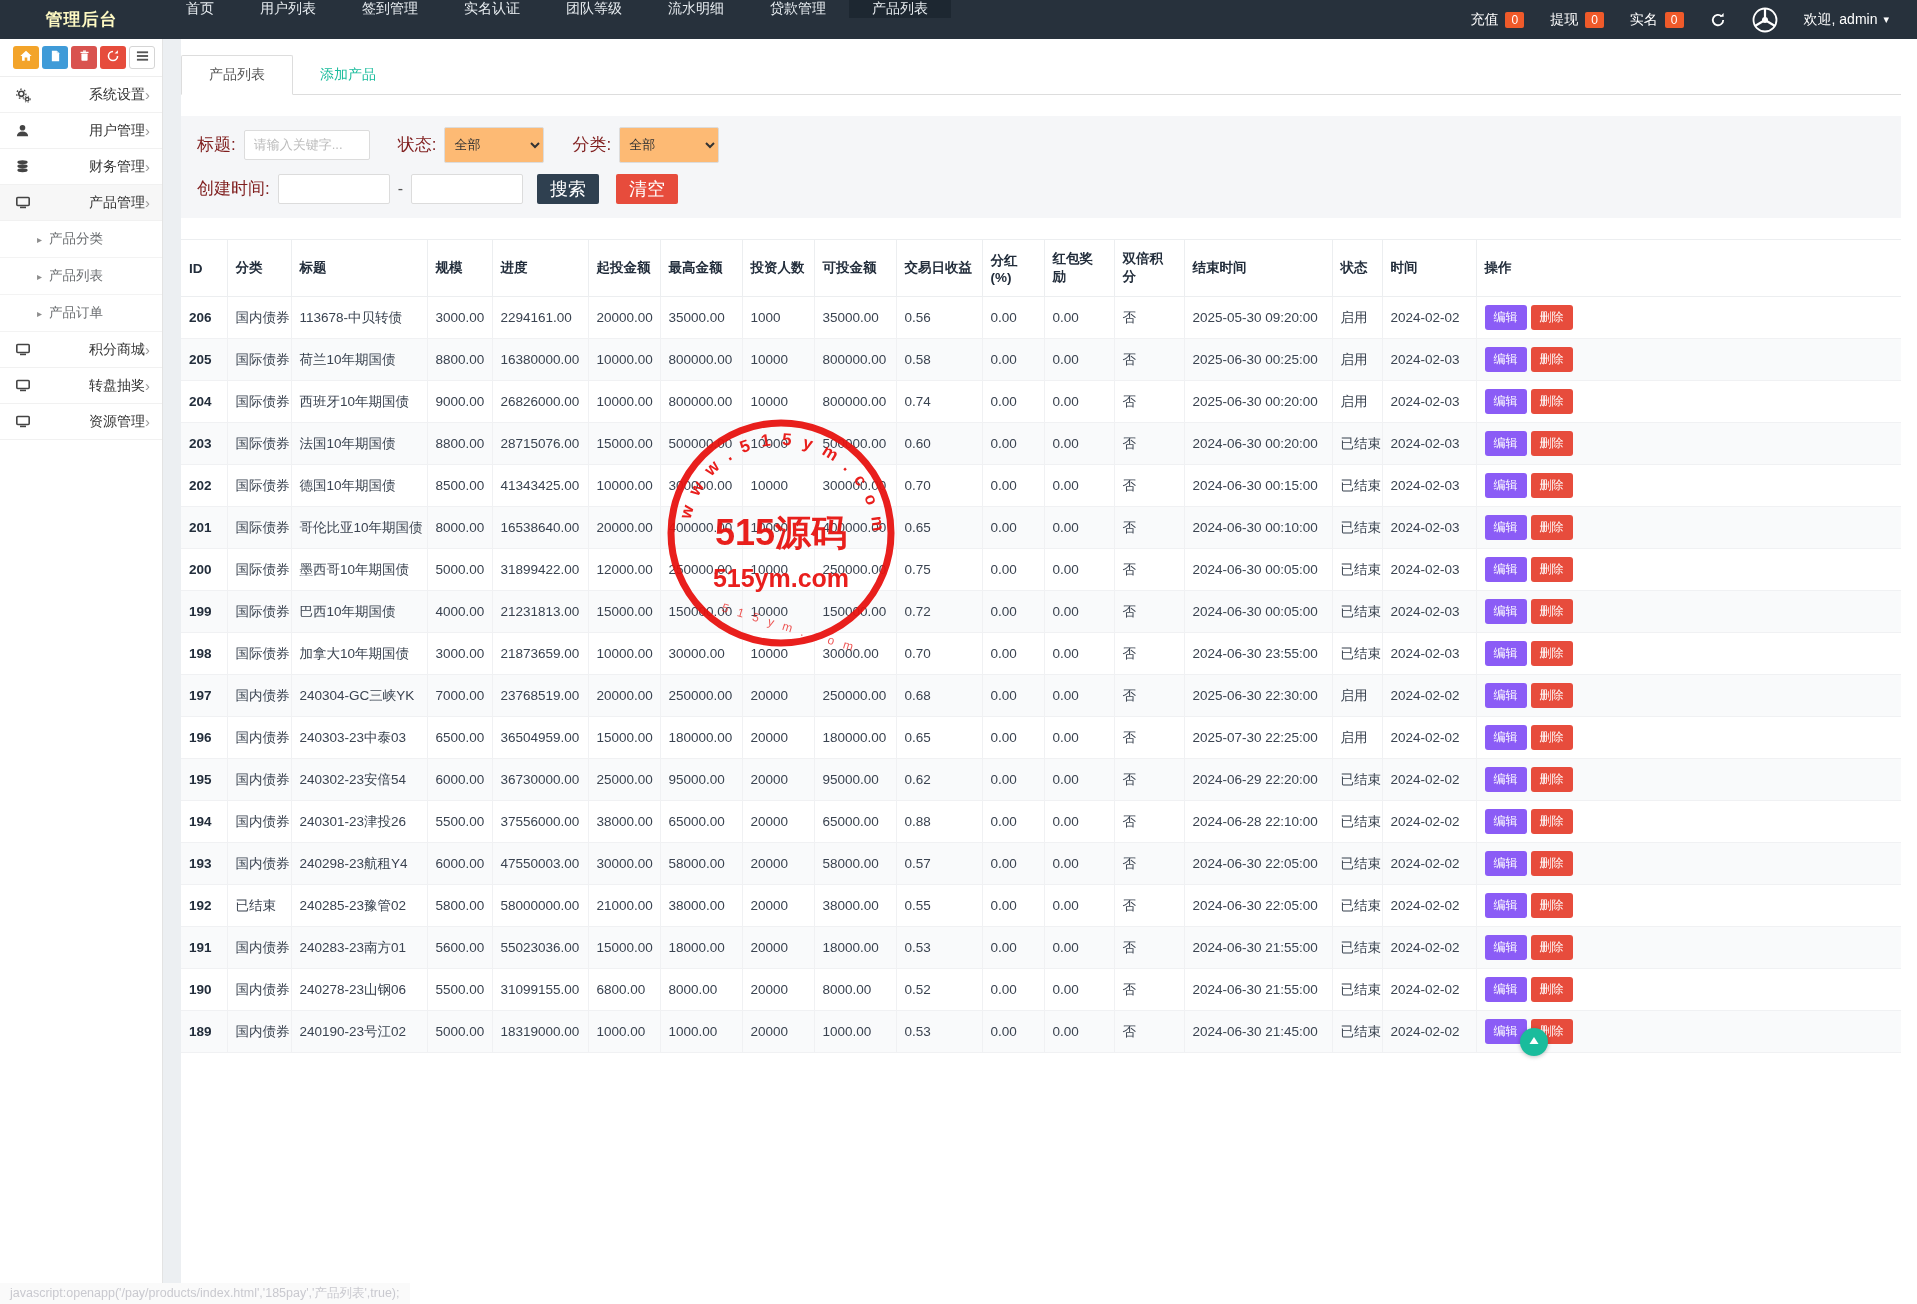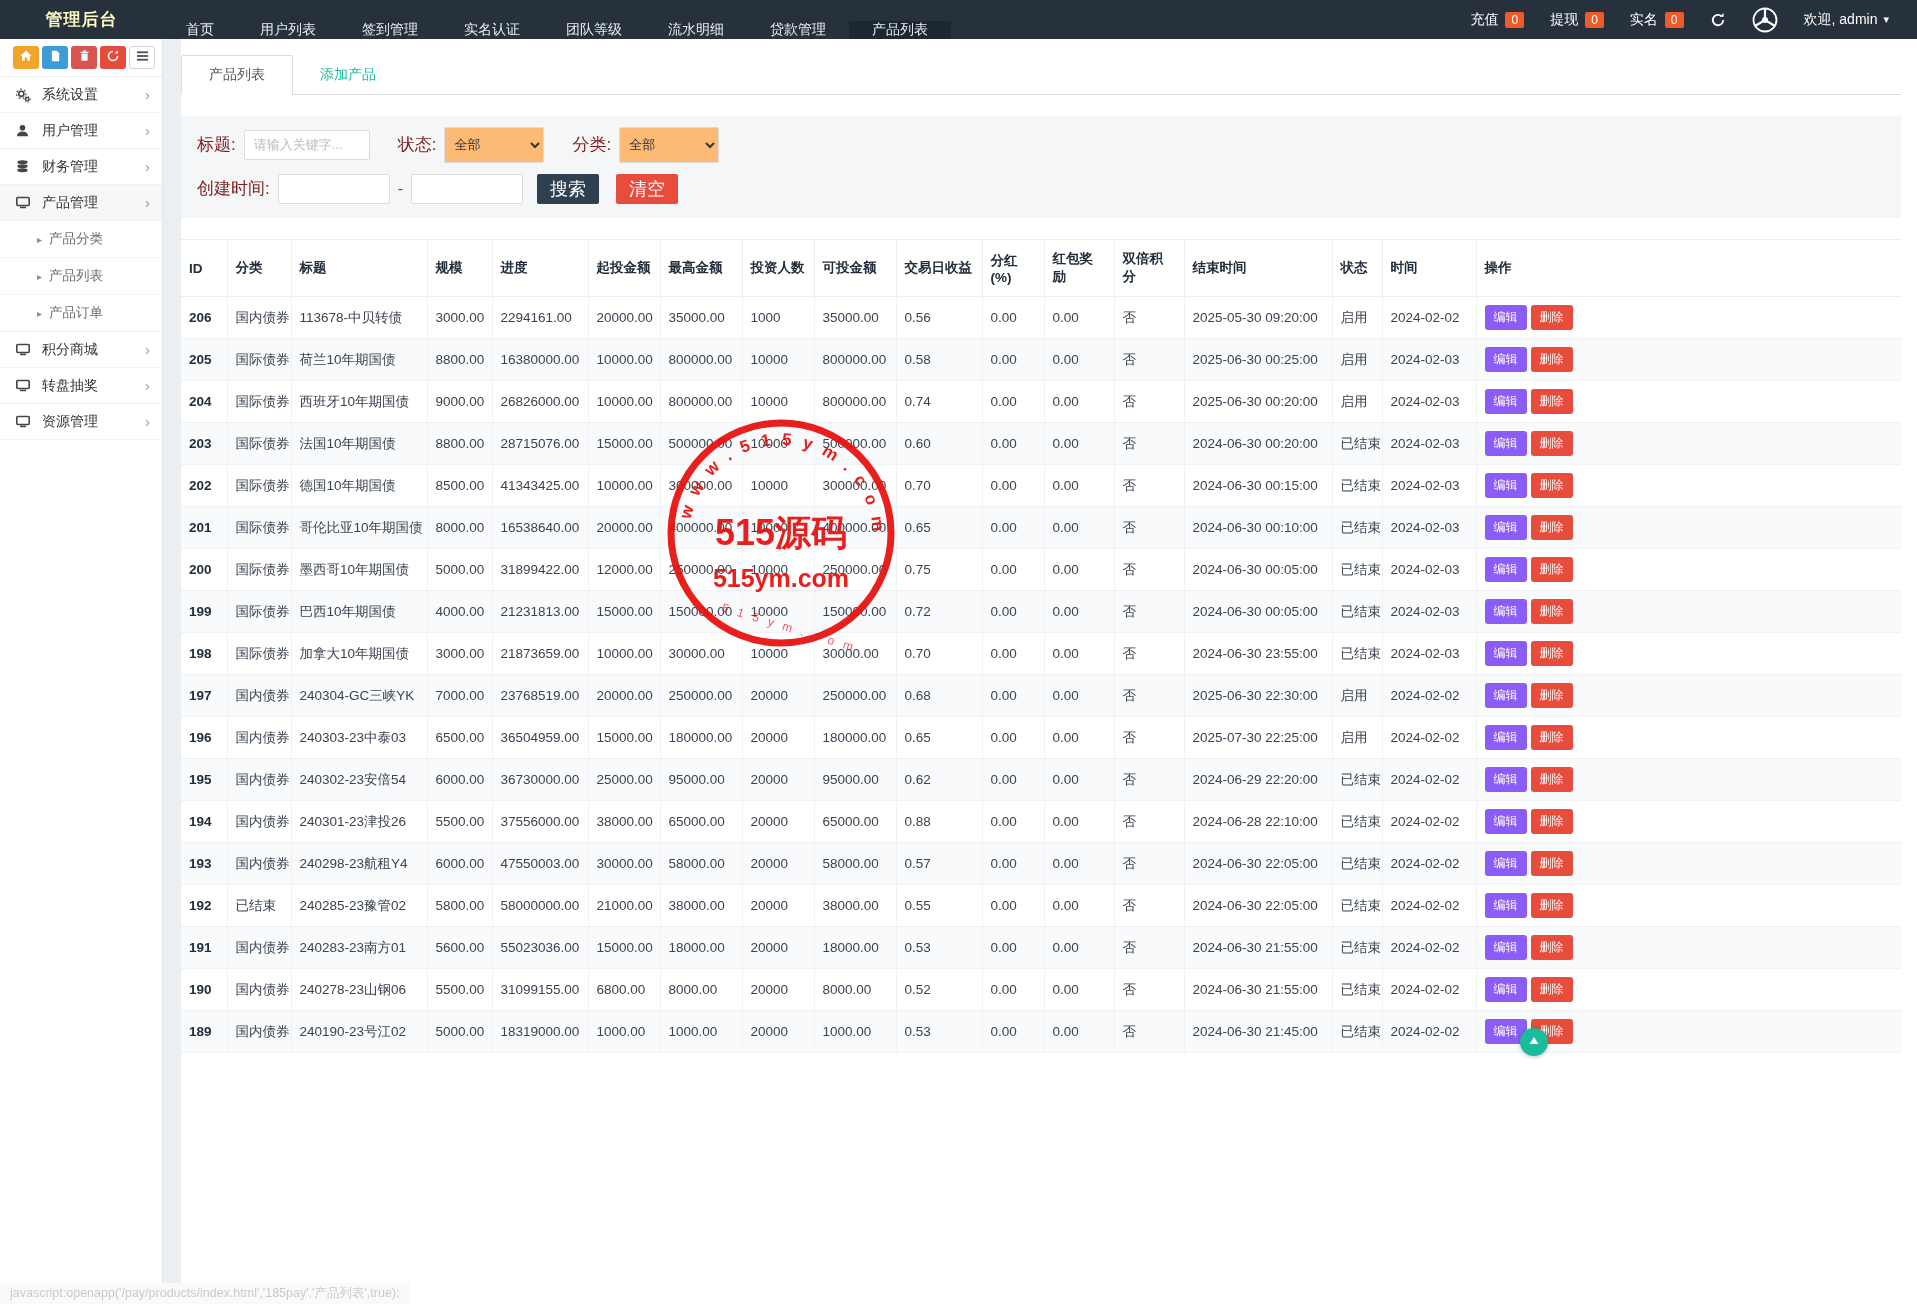--- a/index.html
+++ b/index.html
@@ -2,21 +2,21 @@
 <html><head>
 <meta charset="utf-8">
 <style>
   * { margin:0; padding:0; box-sizing:border-box; }
   html,body { width:1917px; height:1304px; }
   body { font-family:"Liberation Sans","DejaVu Sans",sans-serif; background:#fff; overflow:hidden; position:relative; color:#333; }
 
   
   .navbar { position:absolute; top:0; left:0; width:1917px; height:39px; background:#27313c; display:flex; align-items:stretch; z-index:30; }
   .brand { width:163px; display:flex; align-items:center; justify-content:center; color:#fef9c3; font-size:17px; font-weight:bold; letter-spacing:1px; }
-  .nav-menu { display:flex; align-items:flex-end; }
+  .nav-menu { display:flex; align-items:flex-start; }
   .nav-item { display:flex; align-items:center; padding:0 23px; color:#e8edf1; font-size:14px; cursor:pointer; text-decoration:none; }
   .nav-item.active { background:#1d2731; }
   .nav-right { margin-left:auto; display:flex; align-items:center; gap:26px; padding-right:28px; }
   .nav-badge { display:flex; align-items:center; color:#fff; font-size:14px; cursor:pointer; }
   .nb-count { background:#ef5a2a; color:#fff; font-size:12px; border-radius:2px; padding:1px 6px; margin-left:7px; }
   .nav-refresh { cursor:pointer; display:flex; align-items:center; }
   .nav-avatar { width:26px; height:26px; border-radius:50%; cursor:pointer; display:flex; }
   .welcome { color:#fff; font-size:14px; display:flex; align-items:center; gap:6px; cursor:pointer; }
   .caret { font-size:11px; color:#fff; }
 
@@ -26,21 +26,21 @@
   .tool-btn { width:26px; height:23px; border:none; border-radius:3px; display:flex; align-items:center; justify-content:center; cursor:pointer; }
   .tb-home { background:#f3a42a; }
   .tb-file { background:#3f9bd8; }
   .tb-trash { background:#d9534f; }
   .tb-recycle { background:#e64c3c; }
   .tb-list { background:#fff; border:1px solid #d5d5d5; }
   .menu { list-style:none; }
   .mi { display:flex; align-items:center; height:36px; padding:0 12px 0 15px; font-size:14px; color:#333; border-bottom:1px solid #f1f1f1; cursor:pointer; }
   .mi.active { background:#f7f7f7; }
   .mi-icon { width:17px; display:flex; margin-right:10px; }
-  .mi-label { flex:1; }
+  .mi-label { flex:1;text-align:right; }
   .mi-chev { color:#9a9a9a; font-size:15px; }
   .submenu { list-style:none; }
   .smi { display:flex; align-items:center; height:37px; padding-left:37px; font-size:13.5px; color:#6a6d70; border-bottom:1px solid #f3f3f3; cursor:pointer; }
   .smi-arrow { font-size:10px; color:#8d8d8d; margin-right:7px; }
 
   .gutter { position:absolute; top:39px; left:163px; width:18px; bottom:0; background:#eceff2; z-index:10; }
 
   
   .content { position:absolute; top:39px; left:181px; right:0; bottom:0; background:#fff; padding:0 16px 0 0; }
   .tabs { padding:16px 0 0 0; border-bottom:1px solid #ddd; display:flex; align-items:flex-end; }

